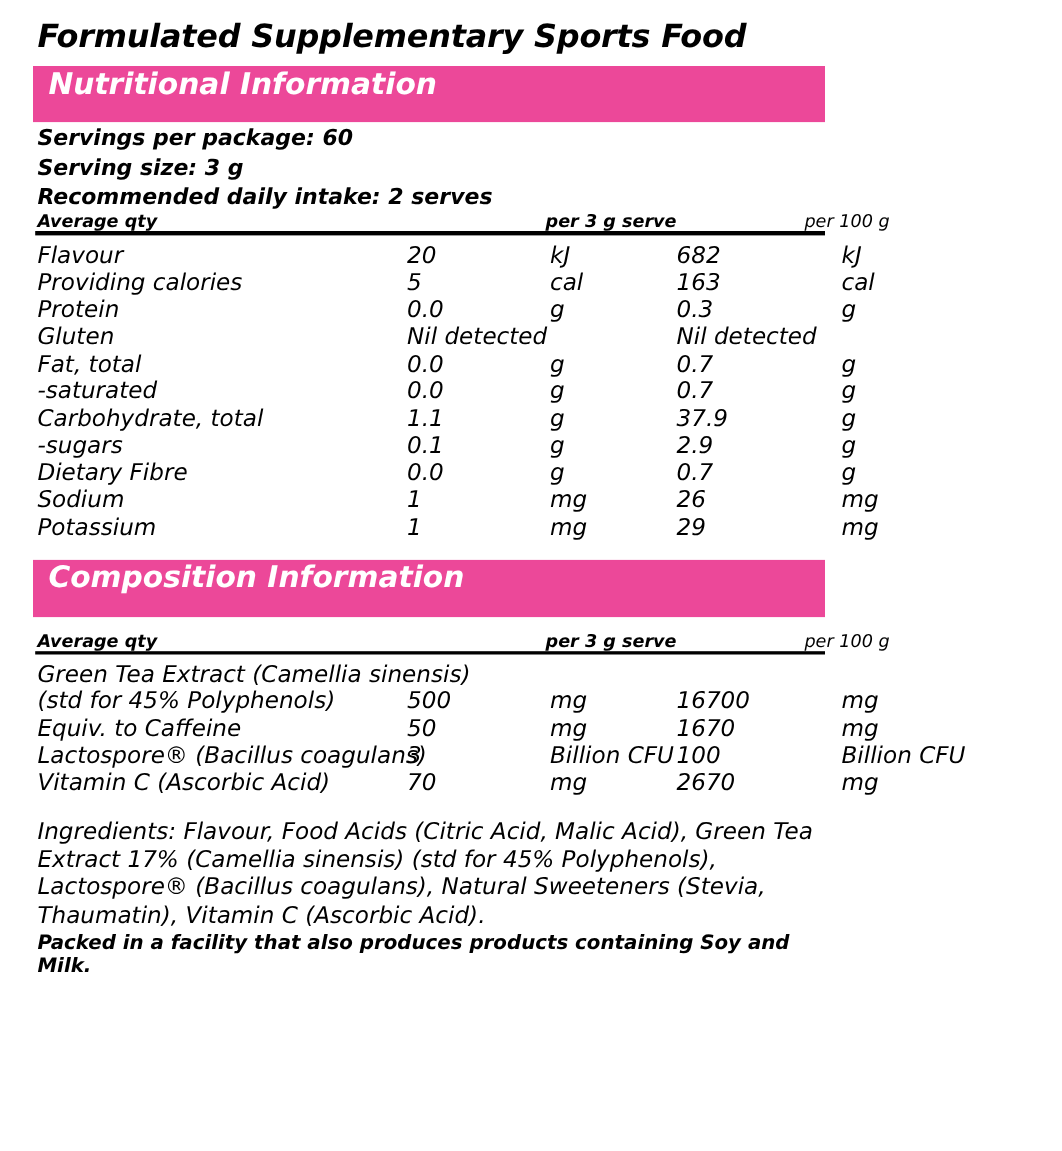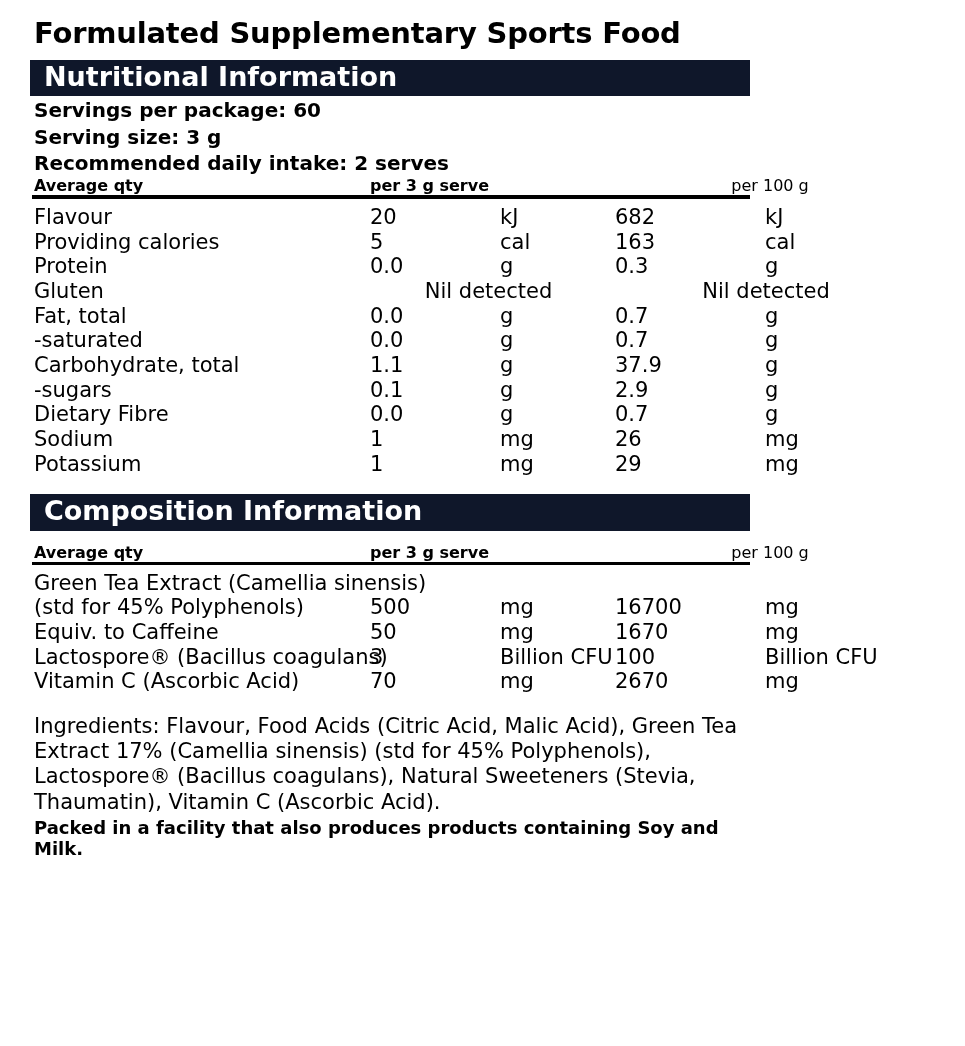--- a/index.html
+++ b/index.html
@@ -12,34 +12,35 @@
     height: 1046px;
     font-family: "DejaVu Sans", sans-serif;
     color: #000000;
     position: relative;
     overflow: hidden;
   }
   .page {
     box-sizing: border-box;
     padding: 14px 36px 0 30px;
     width: 786px;
+    font-style: italic;
   }
   .doc-title {
     font-size: 29px;
     font-weight: bold;
     letter-spacing: -0.2px;
     margin: 4px 0 10px 4px;
     line-height: 1.1;
   }
   .band {
-    background: #0f172a;
+    background: #ec4899;
     color: #ffffff;
     font-size: 27px;
     font-weight: bold;
-    padding: 3px 0 5px 14px;
+    padding: 3px 0 20px 14px;
     line-height: 1.05;
     margin-bottom: 2px;
   }
   .meta {
     font-size: 20px;
     font-weight: bold;
     line-height: 1.18;
     margin: 3px 0 0 4px;
   }
   table.nutri {
@@ -56,38 +57,38 @@
   .col-u1      { width: 115px; }
   .col-v2      { width: 150px; }
   .col-u2      { width: 160px; }
 
   .hdr-row td {
     font-size: 16px;
     font-weight: bold;
     padding-bottom: 2px;
   }
   .hdr-row td.c1 { text-align: left; padding-left: 4px; }
-  .hdr-row td.c2 { text-align: left; }
+  .hdr-row td.c2 { text-align: right; }
   .hdr-row td.c3 { text-align: center; font-weight: normal; margin-top: 26px; }
   .rule {
     border: none;
     border-top: 4px solid #000;
     margin: 0 0 6px 2px;
   }
   .rule.thin {
     border-top: 3px solid #000;
   }
   .data-row td {
     font-size: 21px;
     line-height: 1.175;
   }
   .data-row td.label { text-align: left; padding-left: 4px; white-space: nowrap; }
   .data-row td.val   { text-align: left; padding-right: 8px; }
   .data-row td.unit  { text-align: left; }
-  .data-row td.wide  { text-align: center; padding-right: 8px; }
+  .data-row td.wide  { text-align: left; padding-right: 8px; }
   .section-gap { height: 18px; }
   .comp-gap { height: 10px; }
   .ingredients {
     font-size: 21px;
     line-height: 1.2;
     margin: 20px 0 0 4px;
     max-width: 905px;
   }
   .allergen {
     font-size: 18px;

